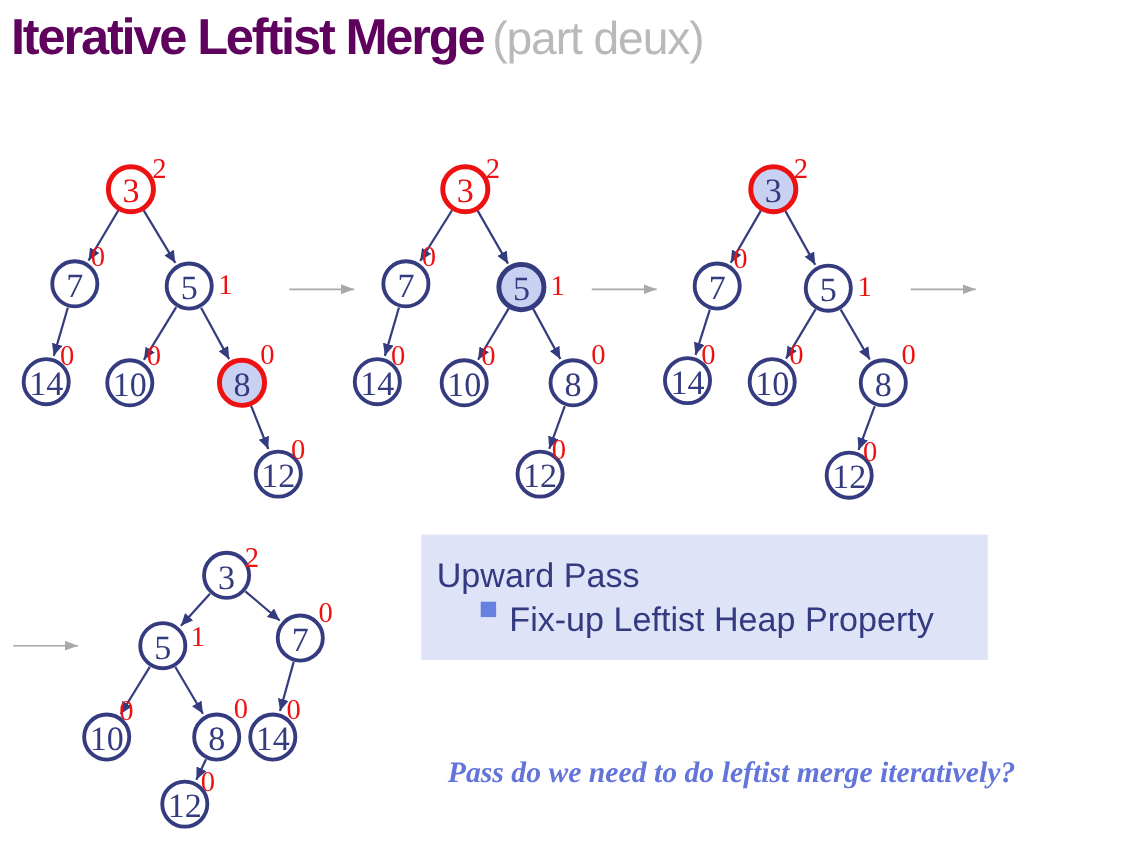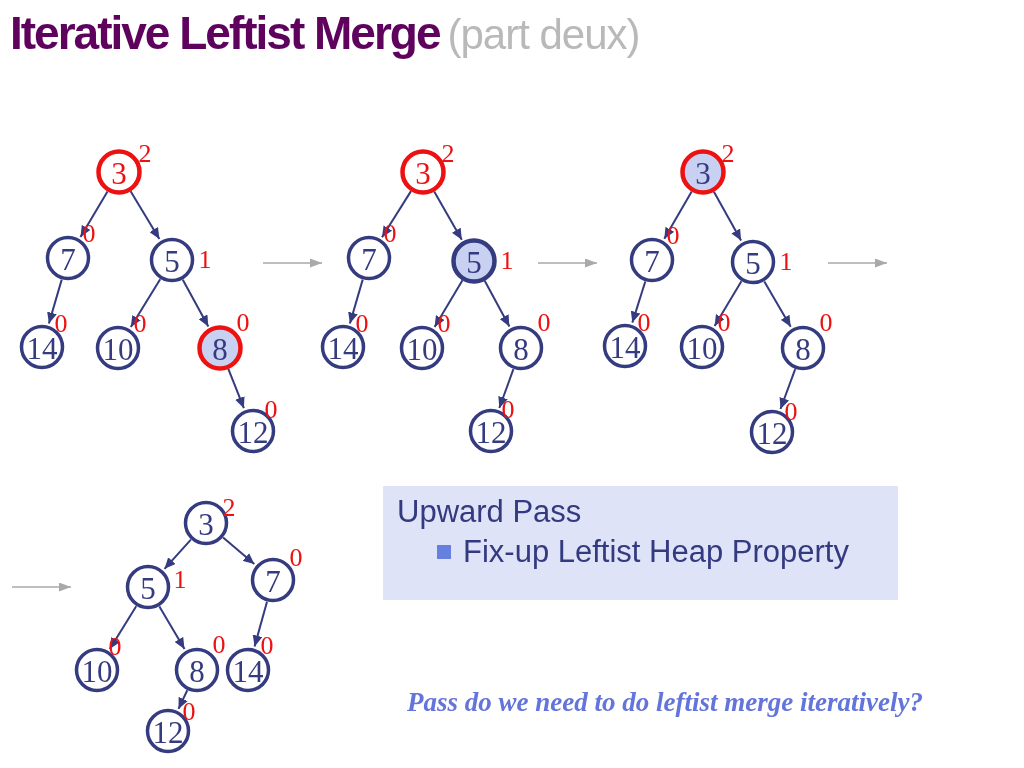--- a/index.html
+++ b/index.html
@@ -10,25 +10,25 @@
   .title{position:absolute;left:10px;top:6px;white-space:nowrap;}
   .title-main{
     font-size:46px;font-weight:700;letter-spacing:-2px;color:#5e025e;
   }
   .title-suffix{
     font-size:42px;font-weight:400;letter-spacing:-1px;color:#b9b9b9;margin-left:8px;
   }
   #diagram{position:absolute;left:0;top:0;}
   .callout{
     position:absolute;left:383px;top:486px;width:515px;height:114px;
-    background:#dee3f7;box-sizing:border-box;padding:8px 0 0 14px;
+    background:#dee3f7;box-sizing:border-box;padding:20px 0 0 14px;
   }
   .callout-heading{font-size:31px;color:#333a80;line-height:1.15;}
   .callout-bullet-row{
-    margin-top:5px;margin-left:40px;display:flex;align-items:center;gap:12px;
+    margin-top:5px;margin-left:40px;display:flex;align-items:flex-start;gap:12px;
   }
   .bullet-square{width:14px;height:14px;background:#6680e0;flex:0 0 auto;}
   .callout-bullet-text{font-size:31px;color:#333a80;line-height:1.1;}
   .question{
     position:absolute;left:405px;top:687px;width:520px;text-align:center;
     font-family:"Liberation Serif",serif;font-style:italic;font-weight:bold;
     font-size:27px;color:#6374da;
   }
 </style>
 </head>

